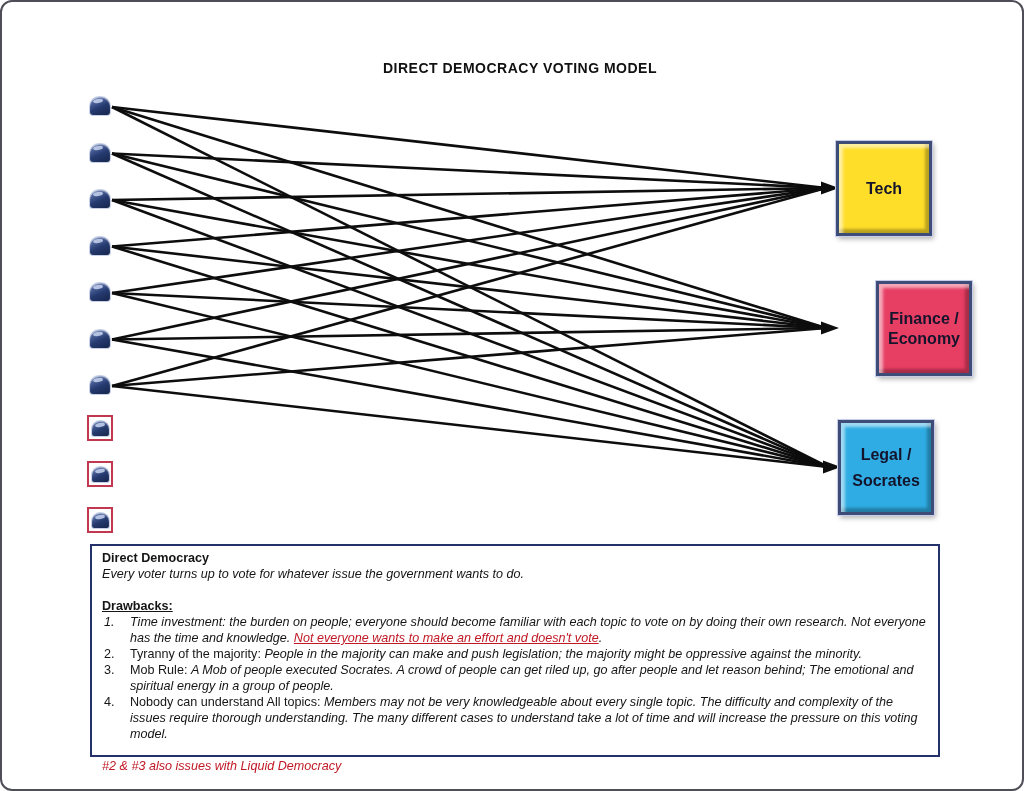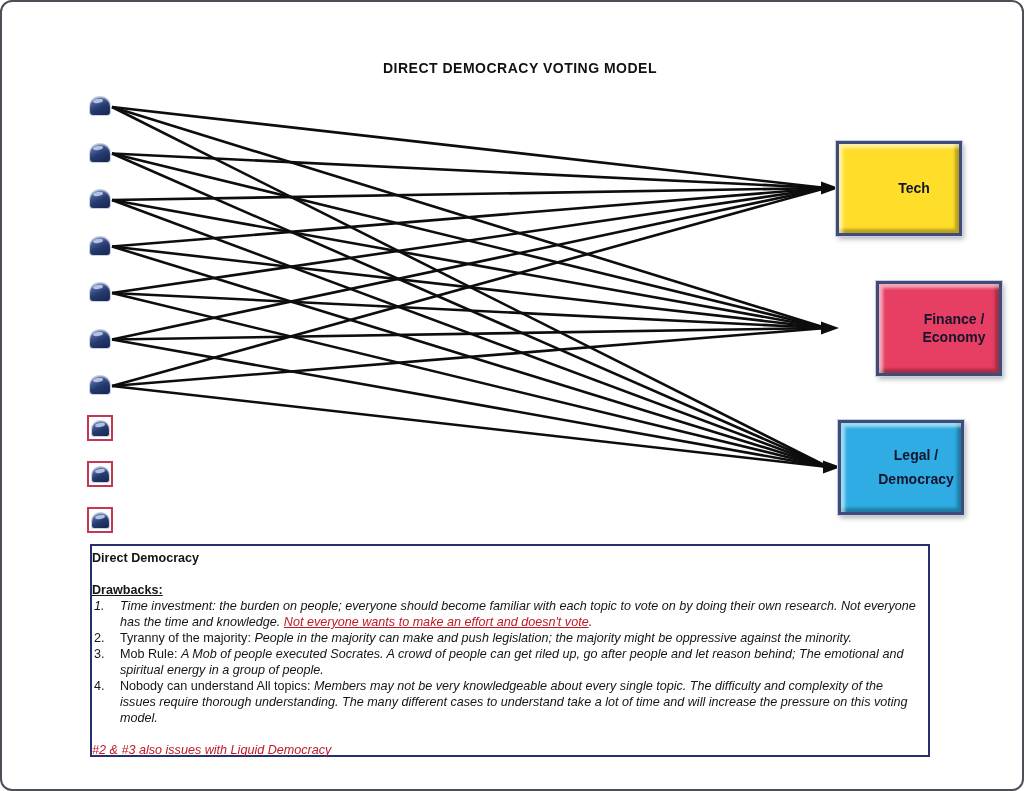--- a/index.html
+++ b/index.html
@@ -42,33 +42,32 @@
   }
   .nonvoter-frame .voter-shape{width:17px;height:15px;border-radius:8px 8px 2px 2px;}
 
   
   .topic-box{
     position:absolute;width:90px;height:89px;
     border:3px solid var(--box-border);
     outline:1px solid #c8cee9;
     display:flex;flex-direction:column;align-items:center;justify-content:center;
     text-align:center;
-    font-size:14px;font-weight:700;color:#14142c;line-height:1.25;
+    font-size:16px;font-weight:700;color:#14142c;line-height:1.25;
     box-shadow:inset 4px 4px 3px rgba(255,255,255,.55),
                inset -4px -4px 3px rgba(0,0,0,.28),
                2px 3px 5px rgba(0,0,0,.3);
-    padding-left:30px;
   }
 
   
   .infobox{
     position:absolute;left:88px;top:542px;width:826px;height:199px;
     border:2px solid var(--infobox-border);
     background:#fff;
-    padding:4px 10px 6px 0;
+    padding:4px 10px 6px 10px;
     font-size:12.6px;line-height:16px;color:#151515;
   }
   .ib-heading{font-weight:700;}
   .ib-sub{font-style:italic;}
   .spacer{height:16px;}
   .ib-drawbacks{font-weight:700;text-decoration:underline;}
   .db-row{display:flex;}
   .db-num{flex:none;width:26px;padding-left:2px;}
   .db-text{flex:1;}
   .db-body{font-style:italic;}
@@ -144,26 +143,27 @@
   <div>
       <div class="topic-box" style="left: 834px; top: 139px; background: rgb(255, 222, 42);">
         <div>Tech</div>
       </div>
       <div class="topic-box" style="left: 874px; top: 279px; background: rgb(231, 62, 99);">
         <div>Finance /</div>
         <div>Economy</div>
       </div>
       <div class="topic-box" style="left: 836px; top: 418px; background: rgb(46, 172, 227); gap: 6px;">
         <div>Legal /</div>
-        <div>Democracy</div>
+        <div>Socrates</div>
       </div>
     </div>
 
   <div class="infobox">
     <div class="ib-heading">Direct Democracy</div>
+    <div class="ib-sub">Every voter turns up to vote for whatever issue the government wants to do.</div>
     <div class="spacer"></div>
     <div class="ib-drawbacks">Drawbacks:</div>
     <div>
         <div class="db-row">
           <span class="db-num italic">1.</span>
           <span class="db-text"><span class="db-body">Time investment: the burden on people; everyone should become familiar with each topic to vote on by doing their own research. Not everyone has the time and knowledge. </span><span class="db-red" style="color: rgb(192, 24, 37);">Not everyone wants to make an effort and doesn't vote</span><span class="db-body">.</span></span>
         </div>
         <div class="db-row">
           <span class="db-num">2.</span>
           <span class="db-text"><span>Tyranny of the majority: </span><span class="db-body">People in the majority can make and push legislation; the majority might be oppressive against the minority.</span></span>

